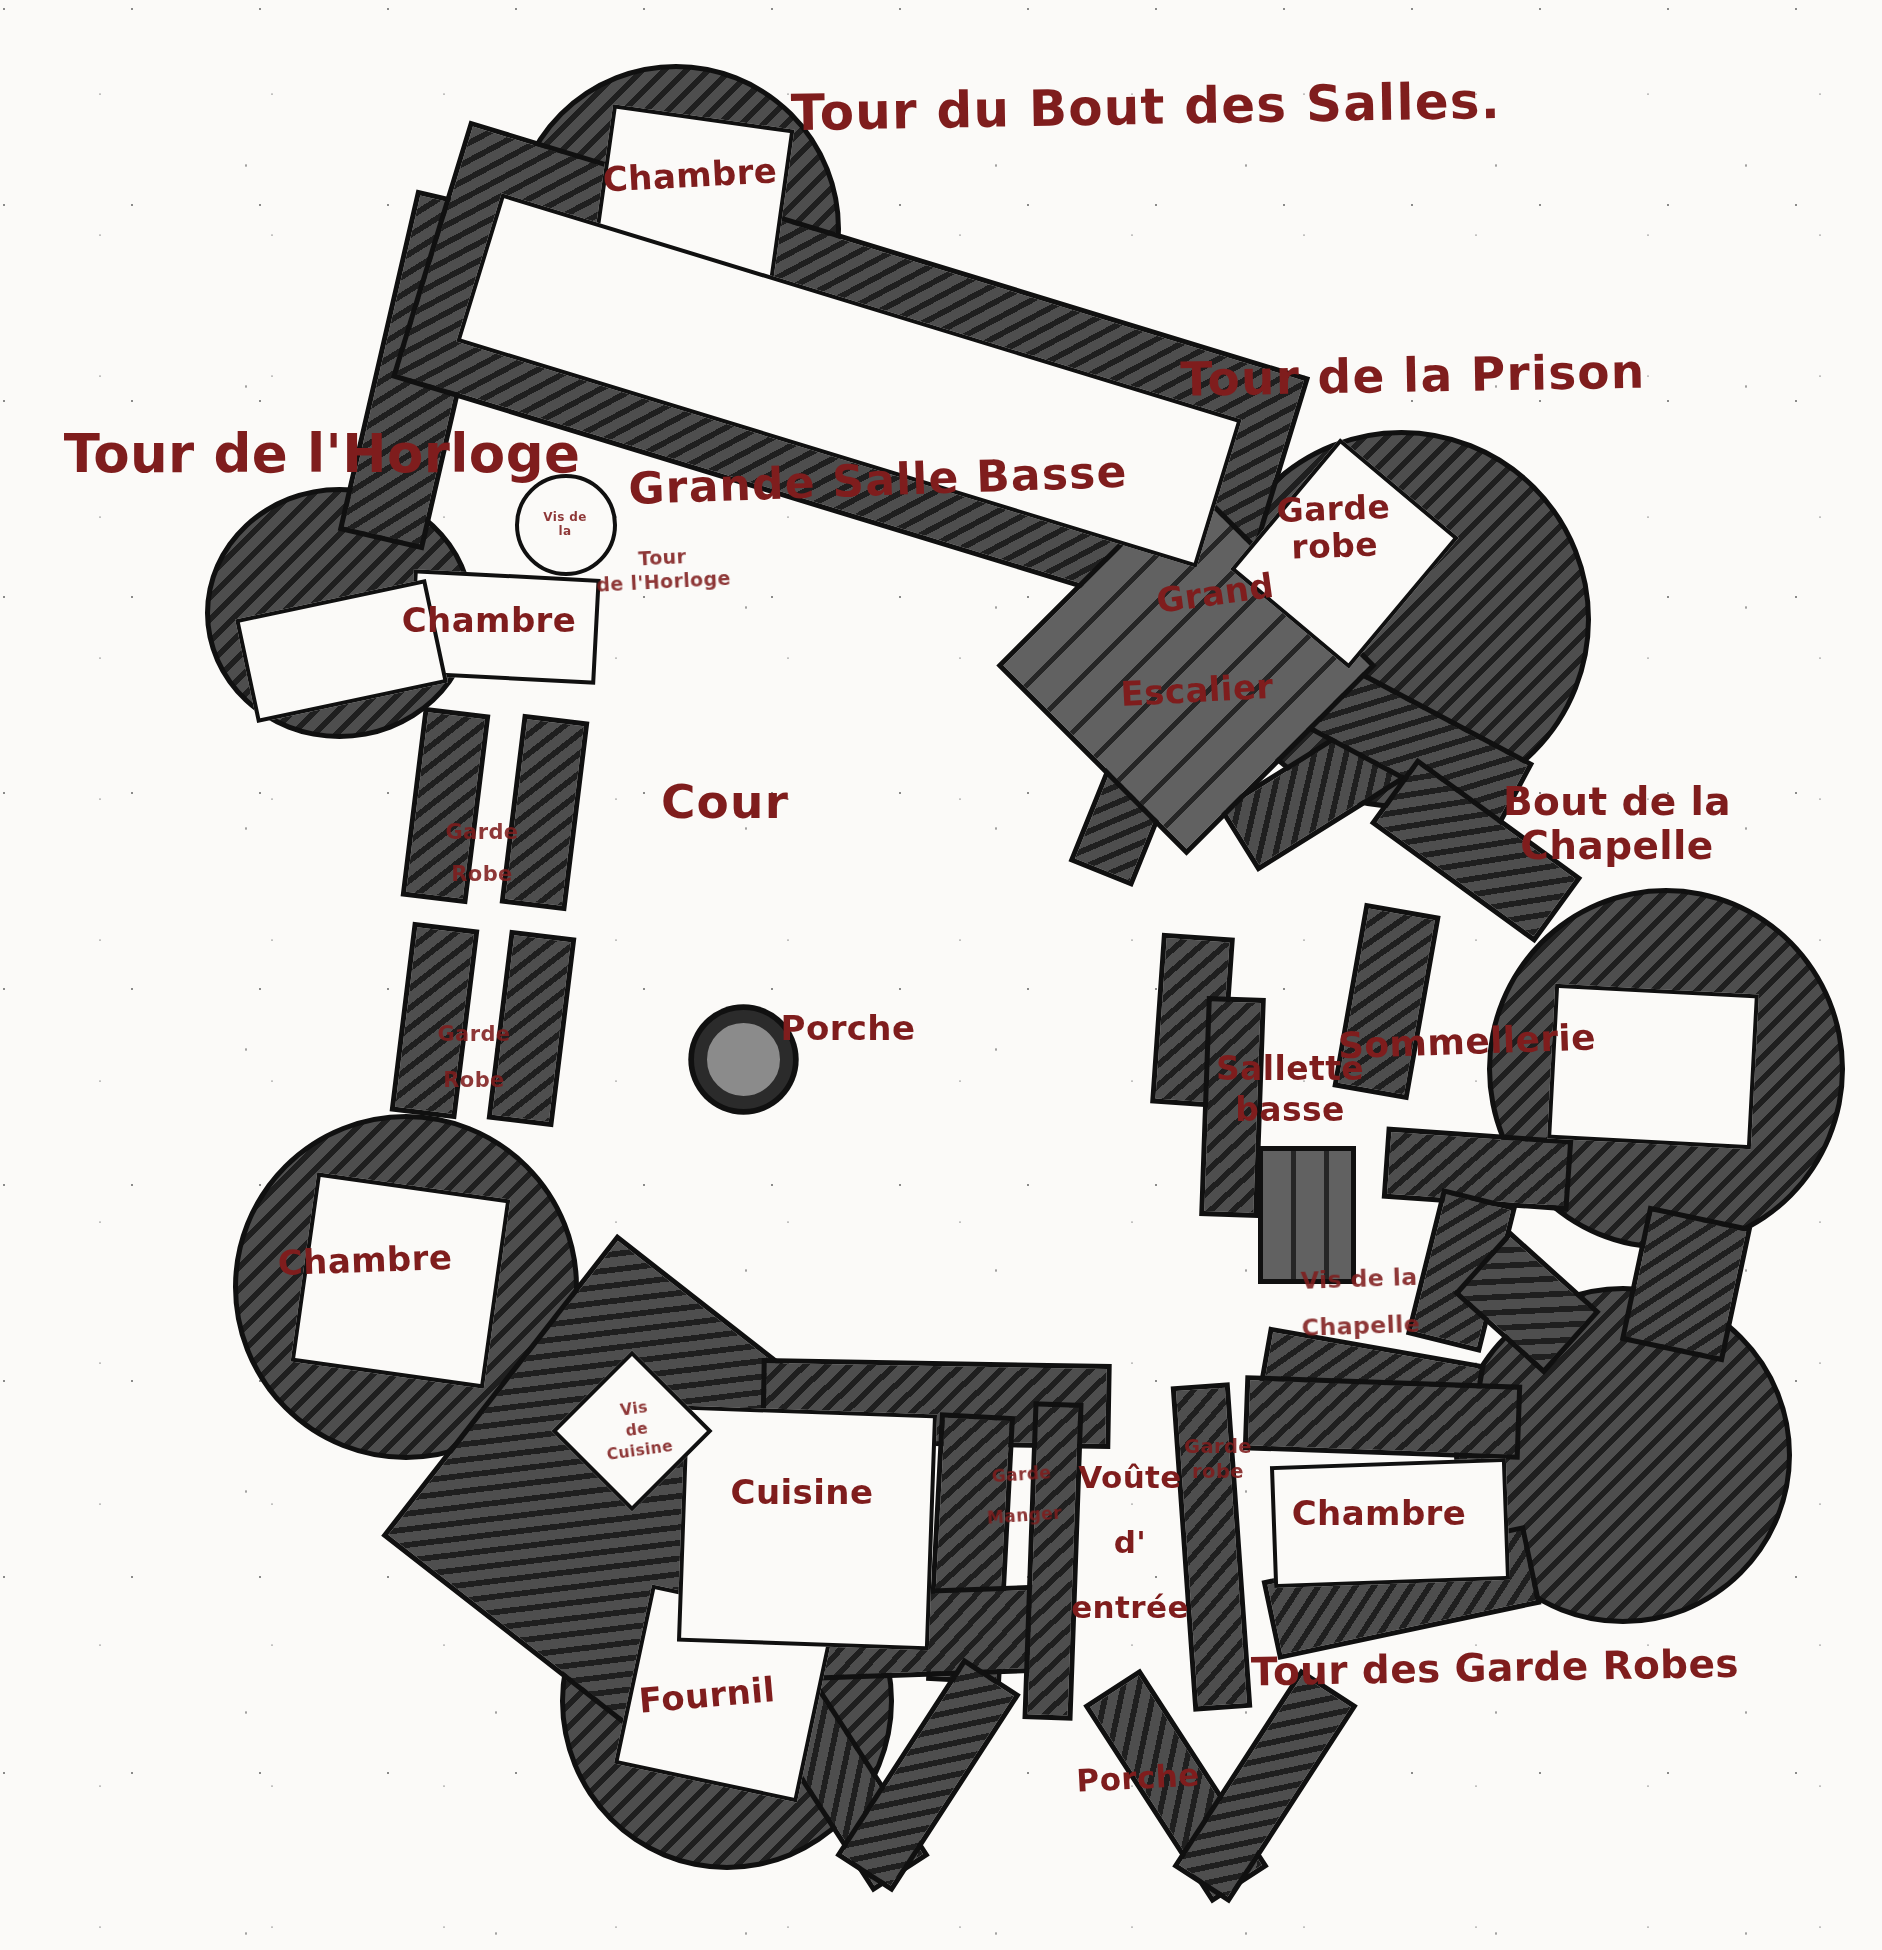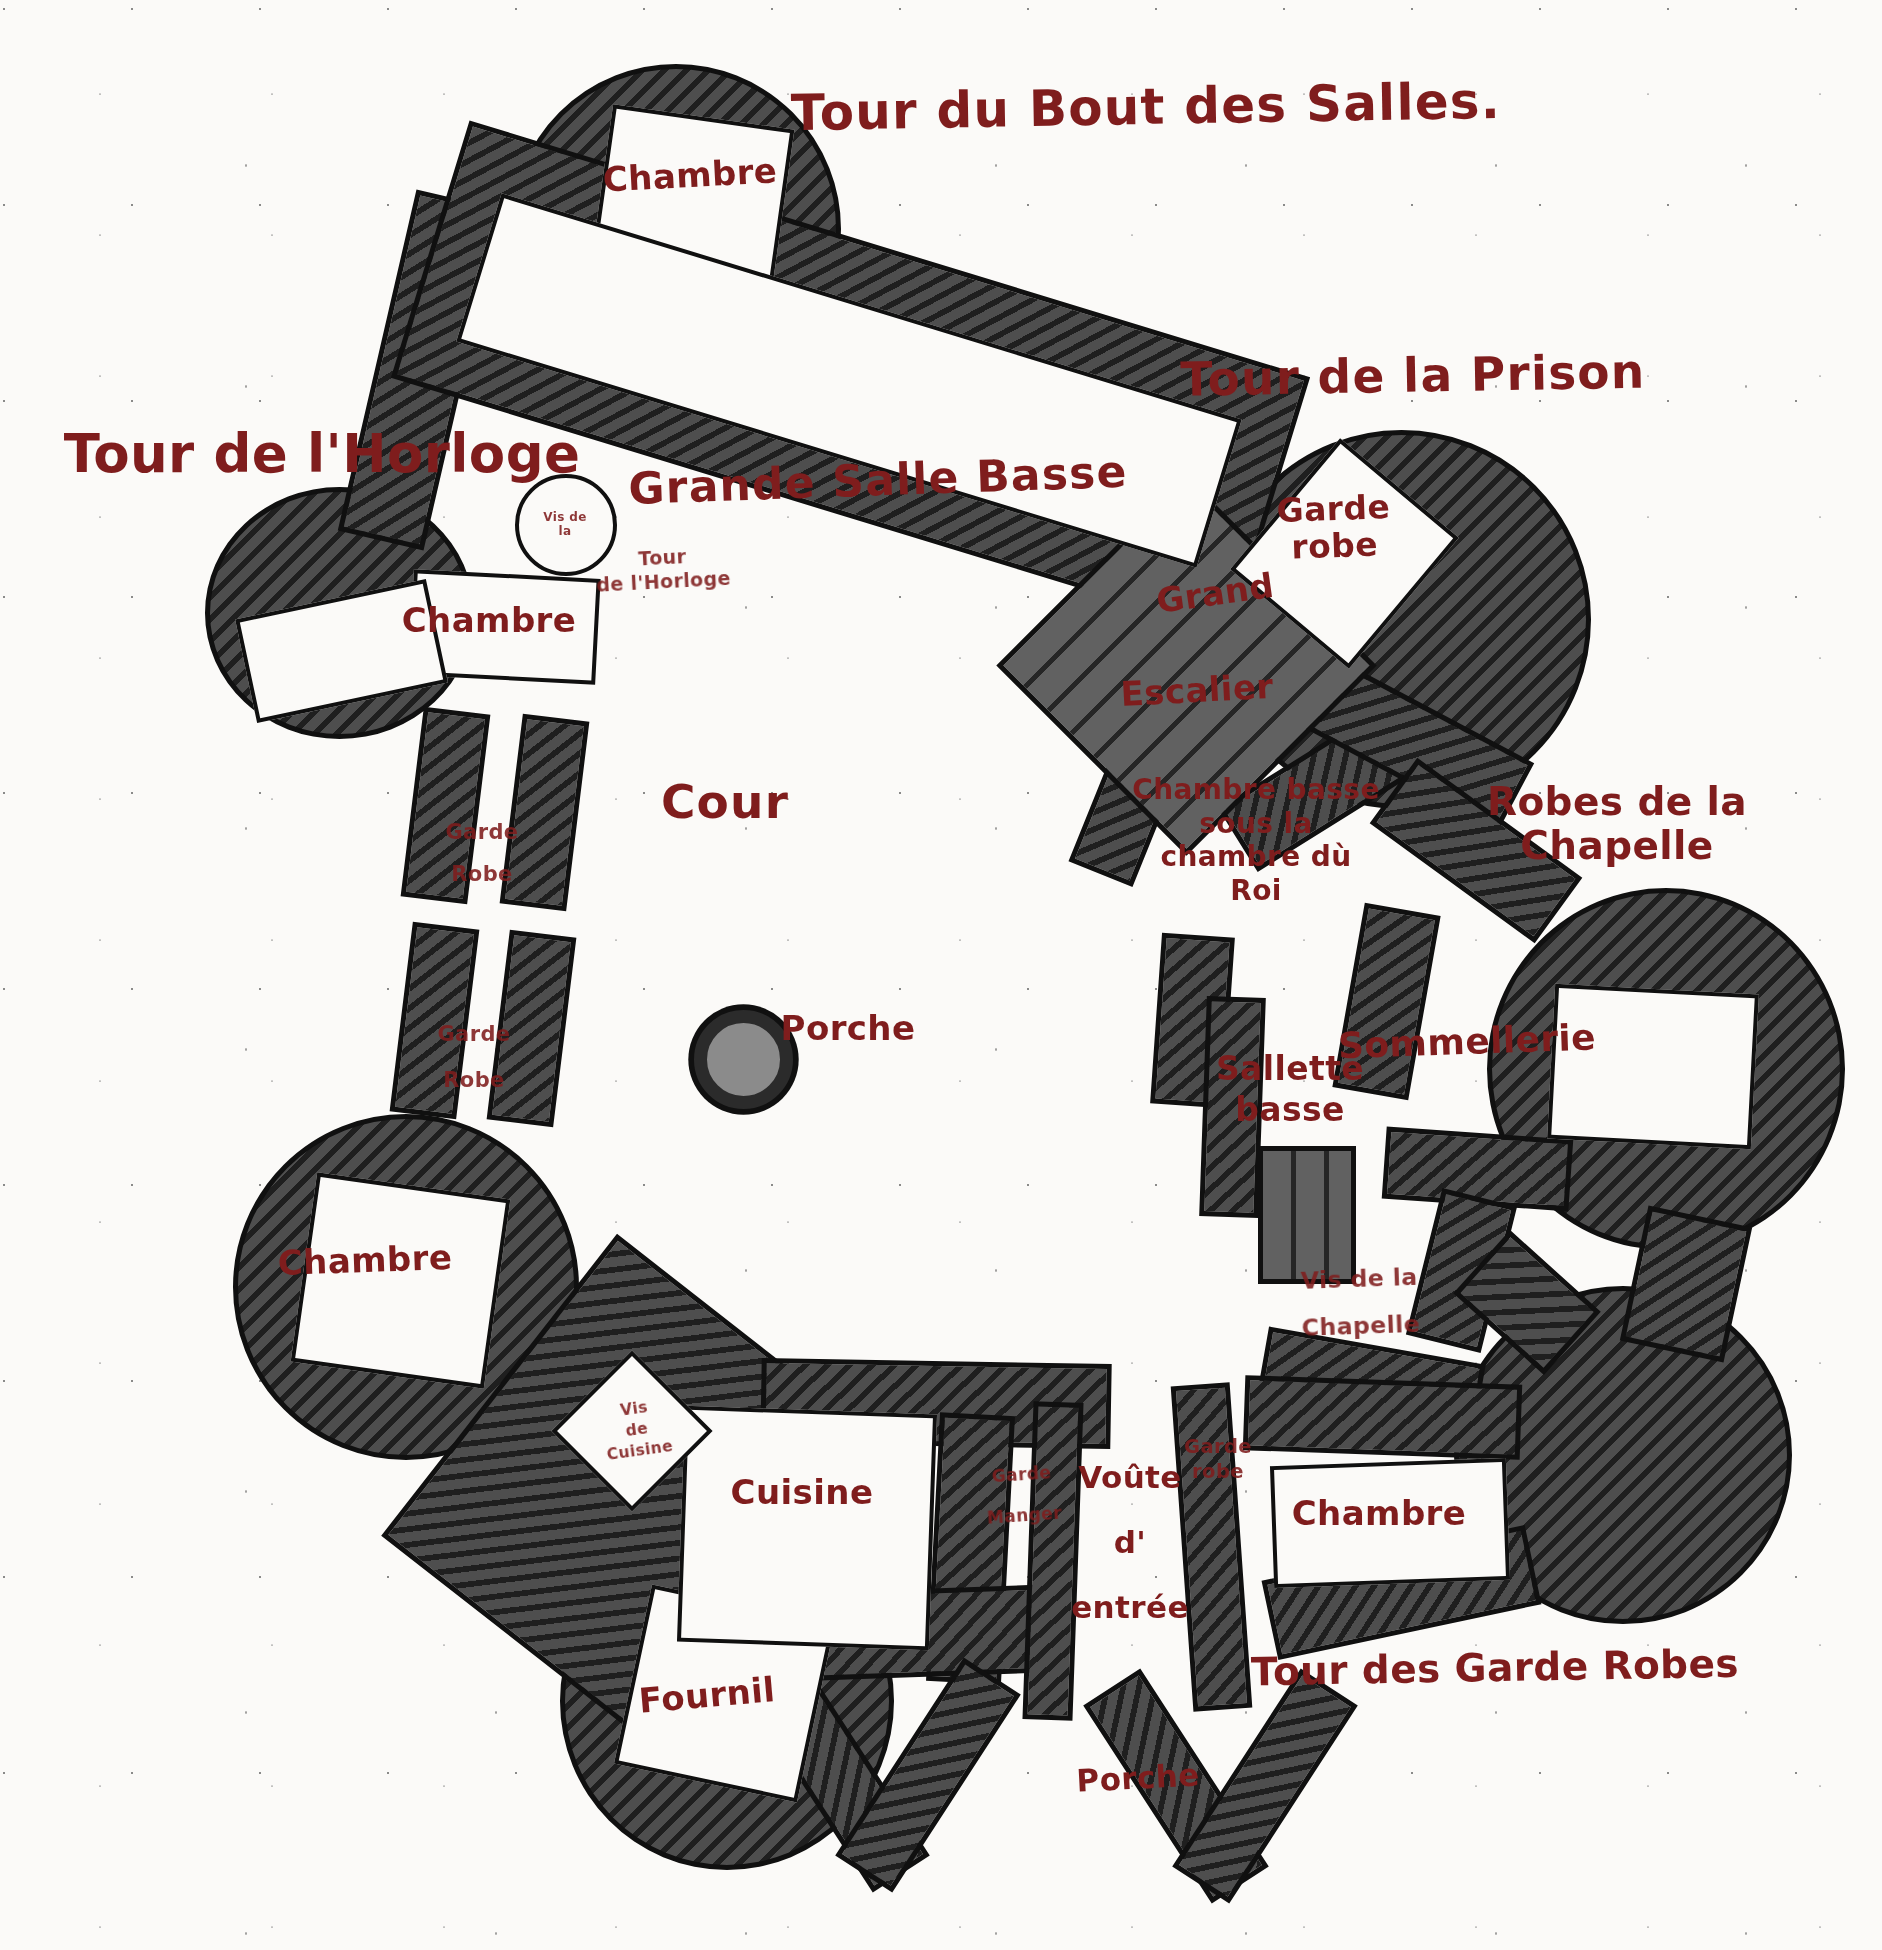--- a/index.html
+++ b/index.html
@@ -112,21 +112,21 @@
   <i class="room" style="left:575px;top:1374px;width:114px;height:114px;transform:rotate(45deg);"></i>
   <i class="well" style="left:694px;top:1010px;width:99px;height:99px;"></i>
 
   <div class="lbl big" style="left:1146px;top:107px;font-size:50px;transform:translate(-50%,-50%) rotate(-1deg);">Tour du Bout des Salles.</div>
 
   <div class="lbl big" style="left:1413px;top:376px;font-size:47px;transform:translate(-50%,-50%) rotate(-1deg);">Tour de la Prison</div>
 
   <div class="lbl" style="left:322px;top:454px;font-size:53px;">Tour de l'Horloge</div>
 
   <div class="lbl" style="left:1617px;top:824px;font-size:39px;">
-    <span>Robes de la</span>
+    <span>Bout de la</span>
     <span>Chapelle</span>
   </div>
 
 
   <div class="lbl" style="left:1495px;top:1668px;font-size:39px;transform:translate(-50%,-50%) rotate(-1deg);">Tour des Garde Robes</div>
 
 
   <div class="lbl" style="left:690px;top:175px;font-size:34px;transform:translate(-50%,-50%) rotate(-3deg);">Chambre</div>
 
   <div class="lbl big" style="left:878px;top:480px;font-size:44px;transform:translate(-50%,-50%) rotate(-2deg);">Grande Salle Basse</div>
@@ -158,26 +158,20 @@
     <span>Robe</span>
   </div>
 
   <div class="lbl smudge" style="left:474px;top:1057px;font-size:21px;line-height:2.2;">
     <span>Garde</span>
     <span>Robe</span>
   </div>
 
   <div class="lbl" style="left:848px;top:1028px;font-size:34px;">Porche</div>
 
-  <div class="lbl" style="left:1256px;top:840px;font-size:28px;line-height:1.2;">
-    <span>Chambre basse</span>
-    <span>sous la</span>
-    <span>chambre dù</span>
-    <span>Roi</span>
-  </div>
 
   <div class="lbl" style="left:1467px;top:1042px;font-size:36px;transform:translate(-50%,-50%) rotate(-2deg);">Sommellerie</div>
 
   <div class="lbl" style="left:1290px;top:1089px;font-size:33px;line-height:1.25;">
     <span>Sallette</span>
     <span>basse</span>
   </div>
 
   <div class="lbl smudge" style="left:1360px;top:1303px;font-size:23.6px;line-height:2.0;transform:translate(-50%,-50%) rotate(-2deg);">
     <span>Vis de la</span>

